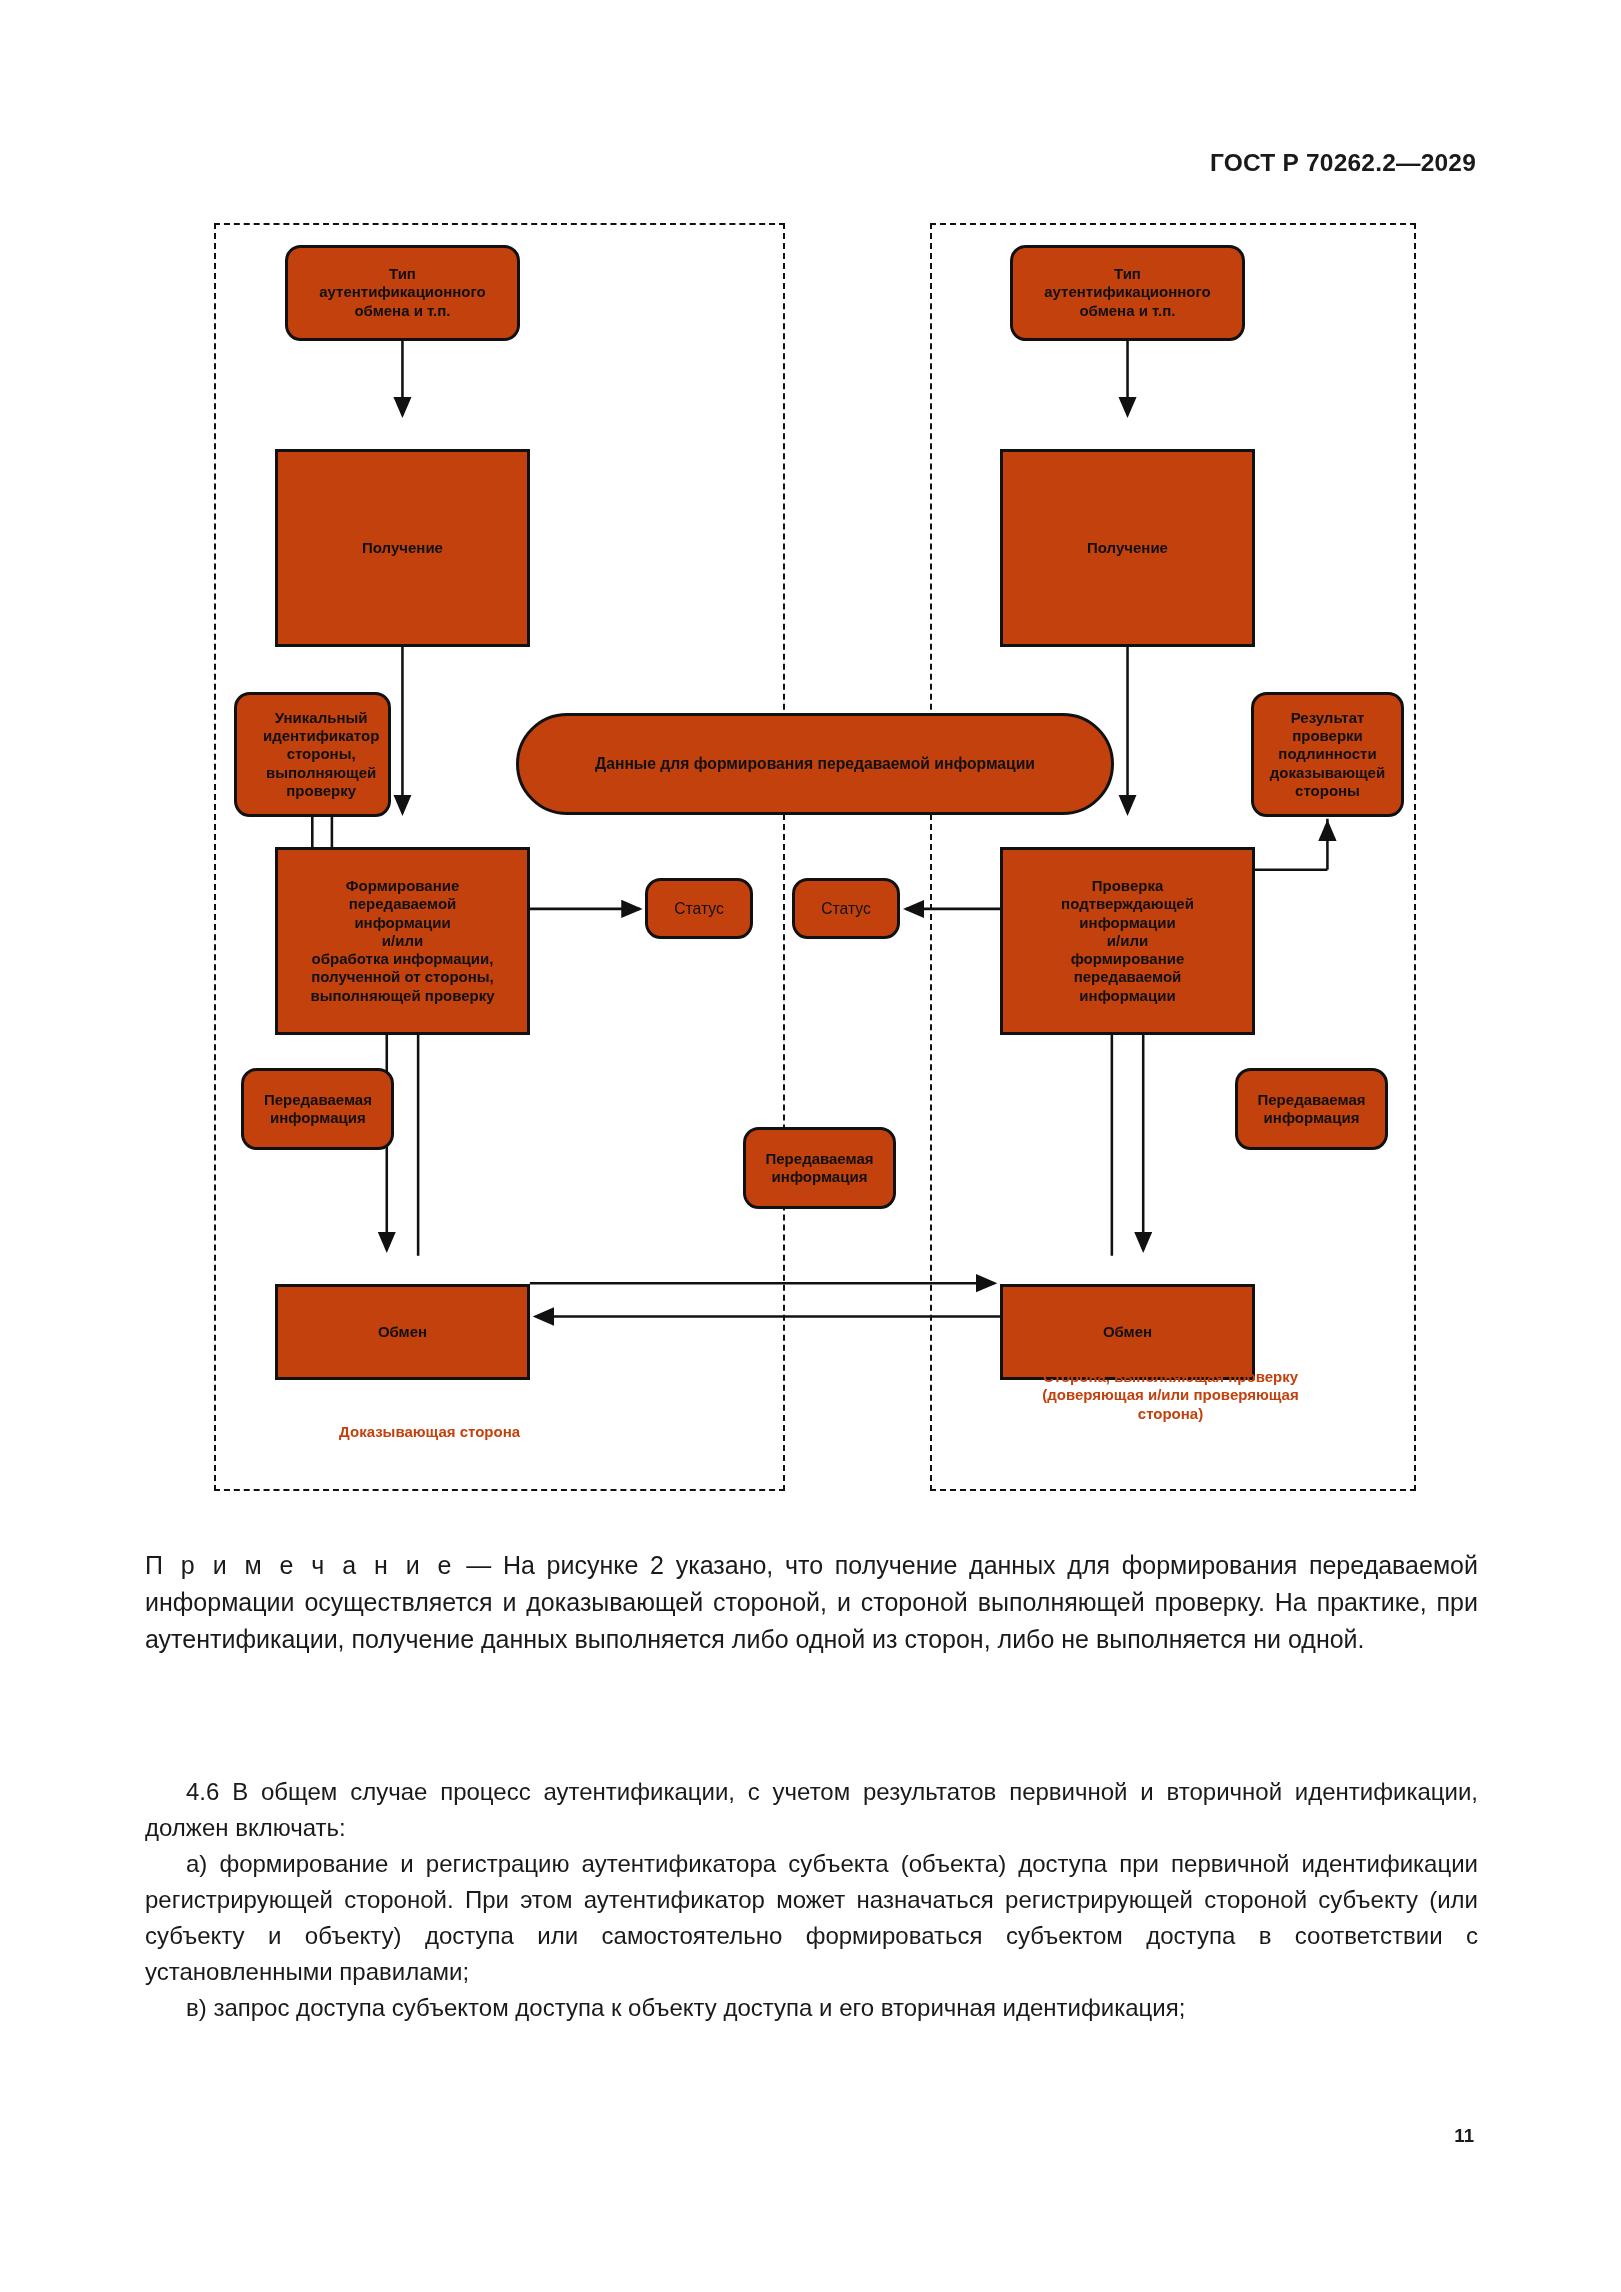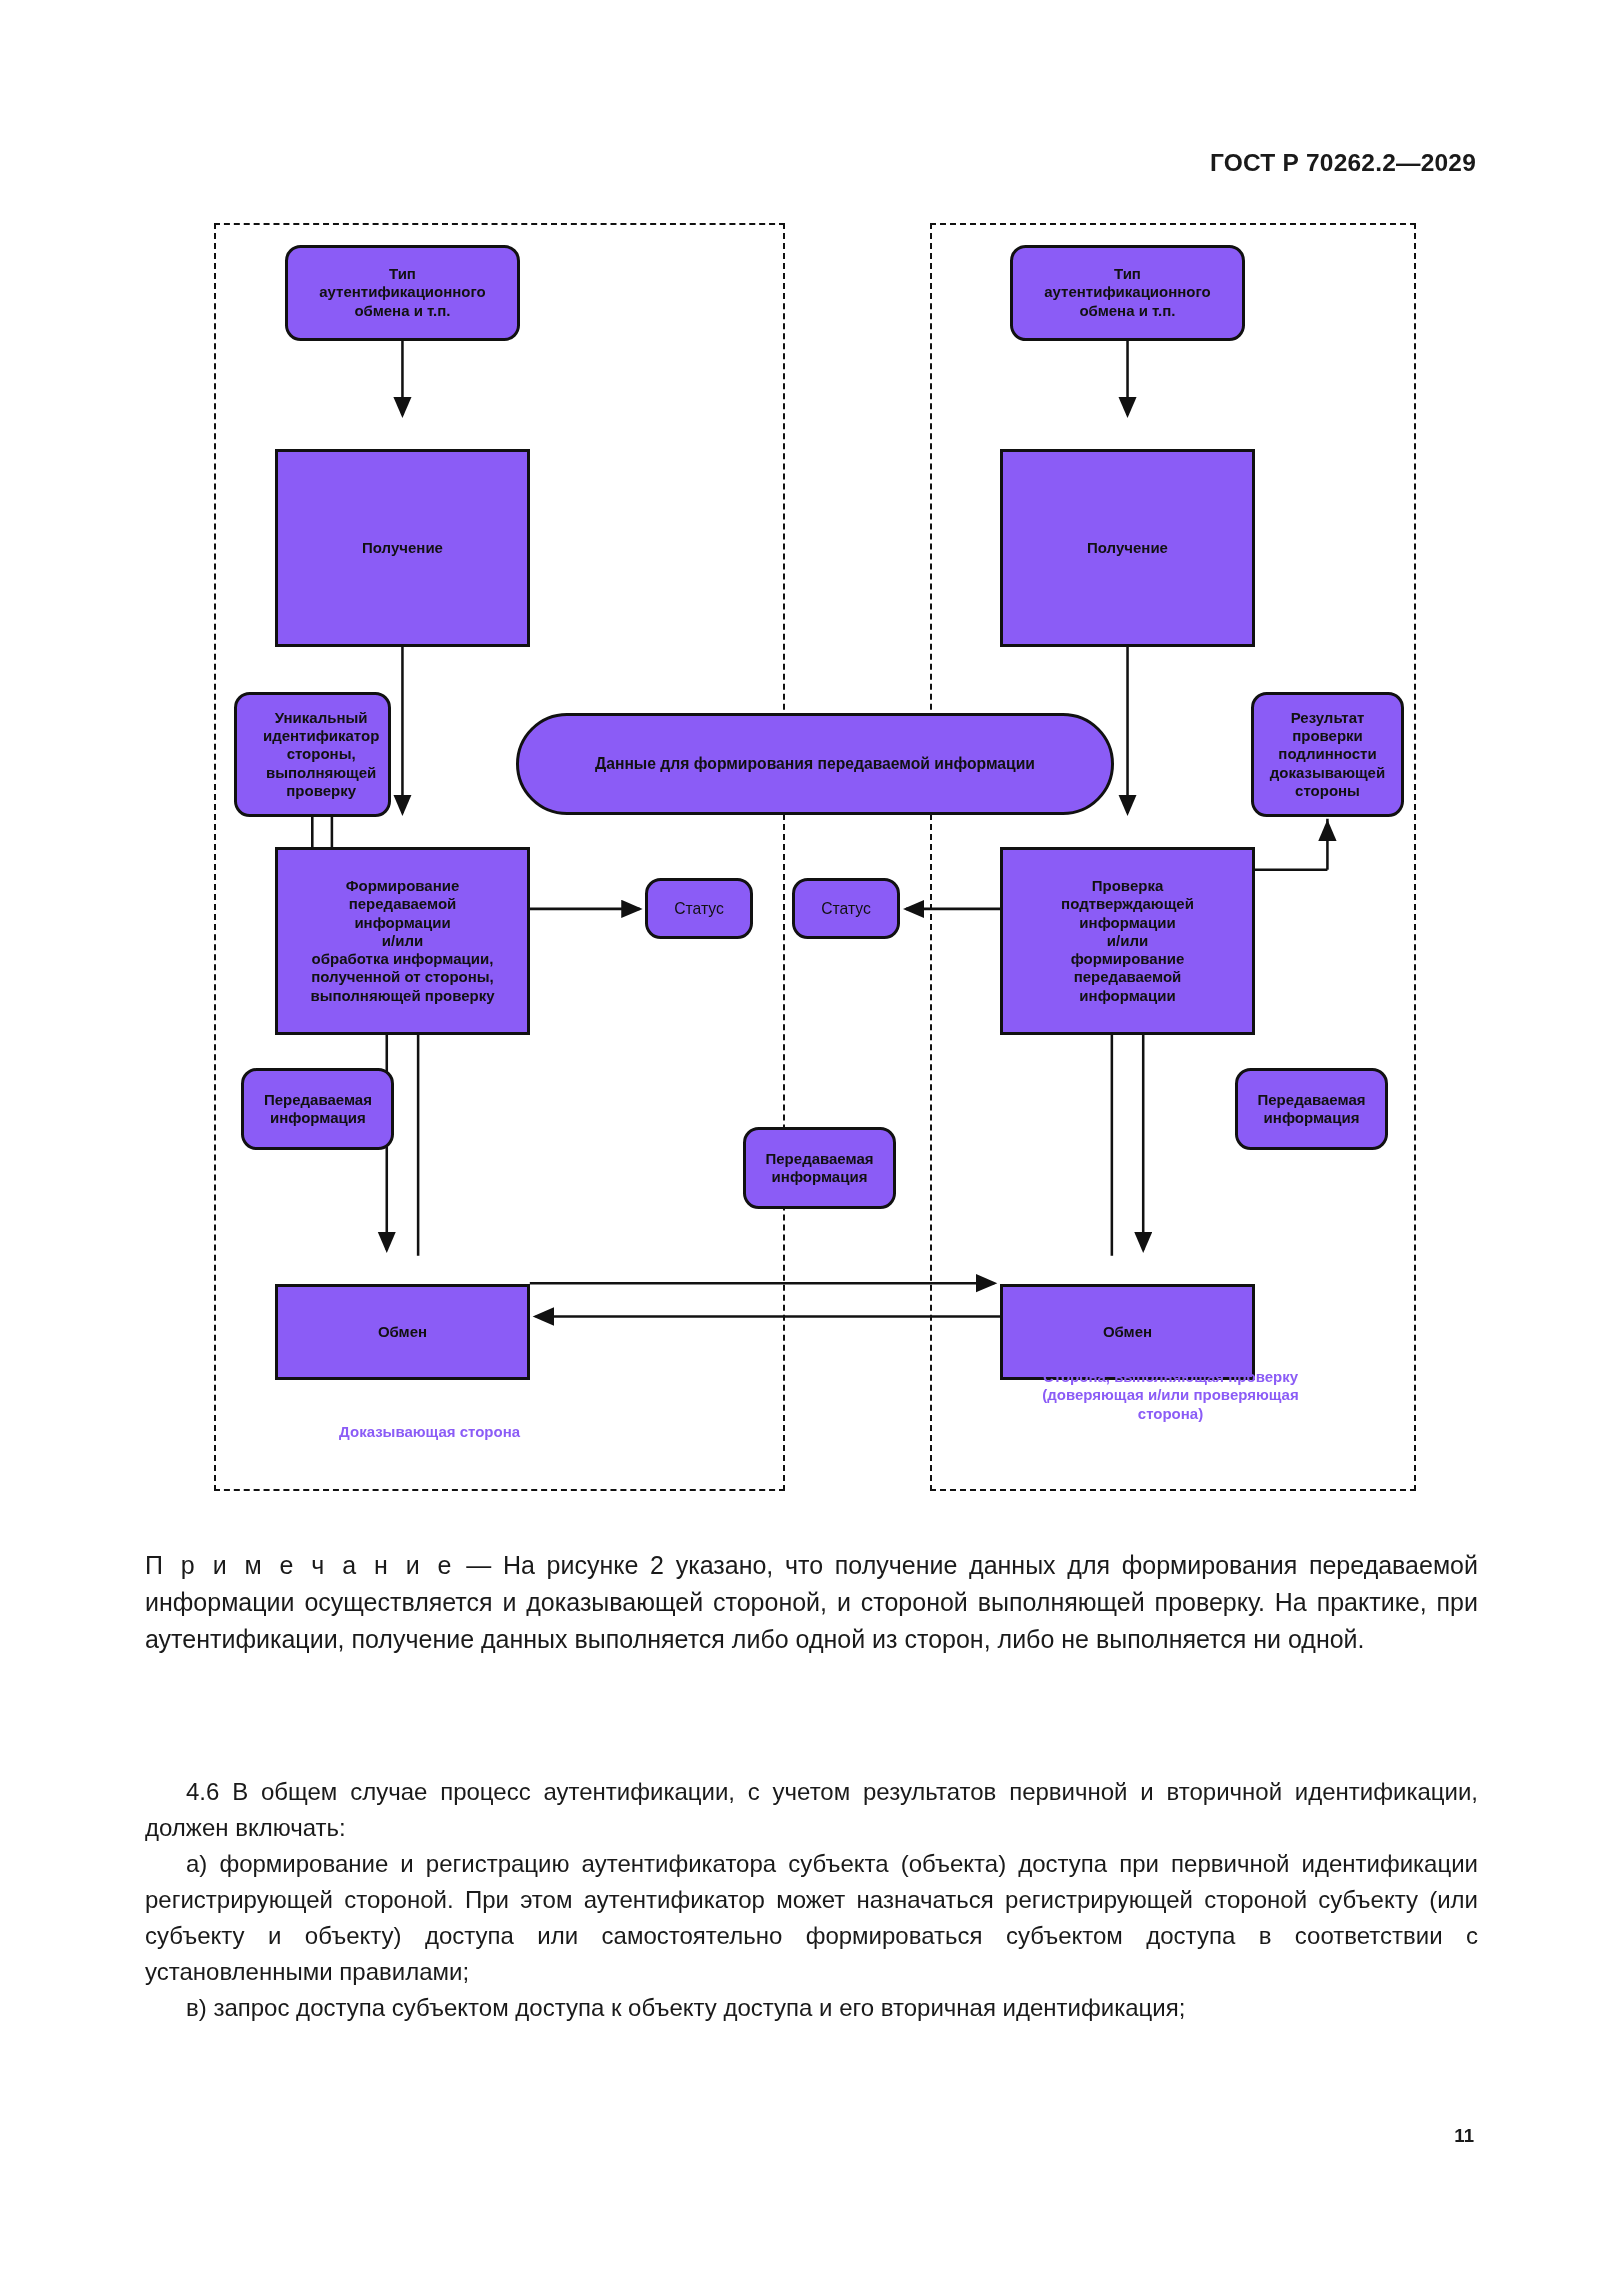--- a/index.html
+++ b/index.html
@@ -23,21 +23,21 @@
 
   .swim{position:absolute;border:2.9px dashed #111;}
   .swim-left{left:0px;top:0px;width:567px;height:1264px;}
   .swim-right{left:716px;top:0px;width:482px;height:1264px;}
 
   
   .node{
     position:absolute;box-sizing:border-box;
     display:flex;align-items:center;justify-content:center;text-align:center;
     font-size:15px;font-weight:bold;line-height:1.22;
-    background:#8b5cf6;color:#111;
+    background:#c2410c;color:#111;
     padding:3.9px 5.9px;
   }
   .rect{border:3.4px solid #111;margin-top:28px;}
   .round{border:3.4px solid #111;border-radius:15.7px;}
   .pill{border:3.4px solid #111;border-radius:59px;}
 
   
   .n-type-l{left:71px;top:21.6px;width:235px;height:96px;}
   .n-recv-l{left:61px;top:198px;width:255px;height:198px;}
   .n-uid-l{left:19.6px;top:469px;width:157px;height:125px;padding-left:24px;}
@@ -55,21 +55,21 @@
   .n-type-r{left:796px;top:21.6px;width:235px;height:96px;}
   .n-recv-r{left:786px;top:198px;width:255px;height:198px;}
   .n-res-r{left:1037px;top:469px;width:153px;height:125px;}
   .n-chk-r{left:786px;top:596px;width:255px;height:188px;}
   .n-pi-r{left:1021px;top:845px;width:153px;height:82px;}
   .n-exch-r{left:786px;top:1033px;width:255px;height:96px;}
 
   
   .lane-cap{
     position:absolute;text-align:center;font-size:15px;font-weight:bold;
-    line-height:1.22;color:#8b5cf6;
+    line-height:1.22;color:#c2410c;
   }
   .cap-left{left:19.6px;top:1188px;width:392px;text-align:center;margin-top:12px;}
   .cap-right{left:725px;top:1145px;width:463px;}
 
   
   .wires{position:absolute;left:0;top:0;width:1198px;height:1264px;overflow:visible;}
 
   
   .note{
     position:absolute;left:145px;top:1547px;width:1333px;

